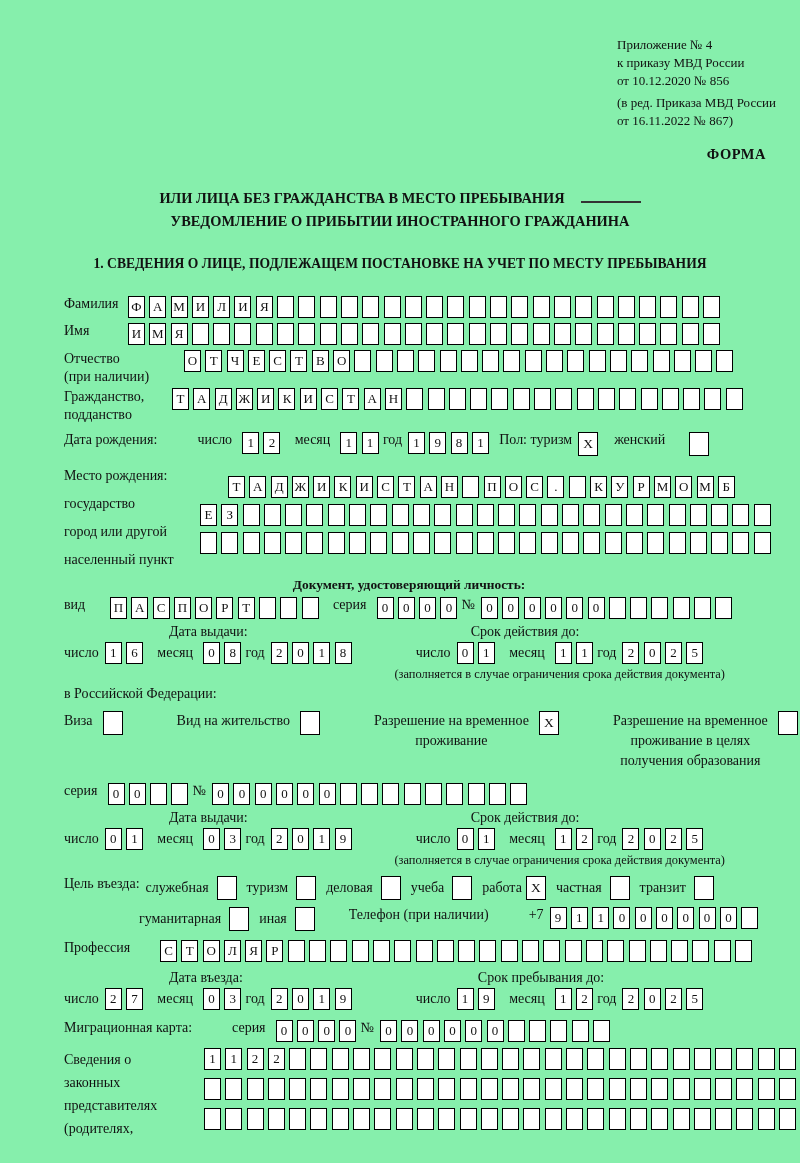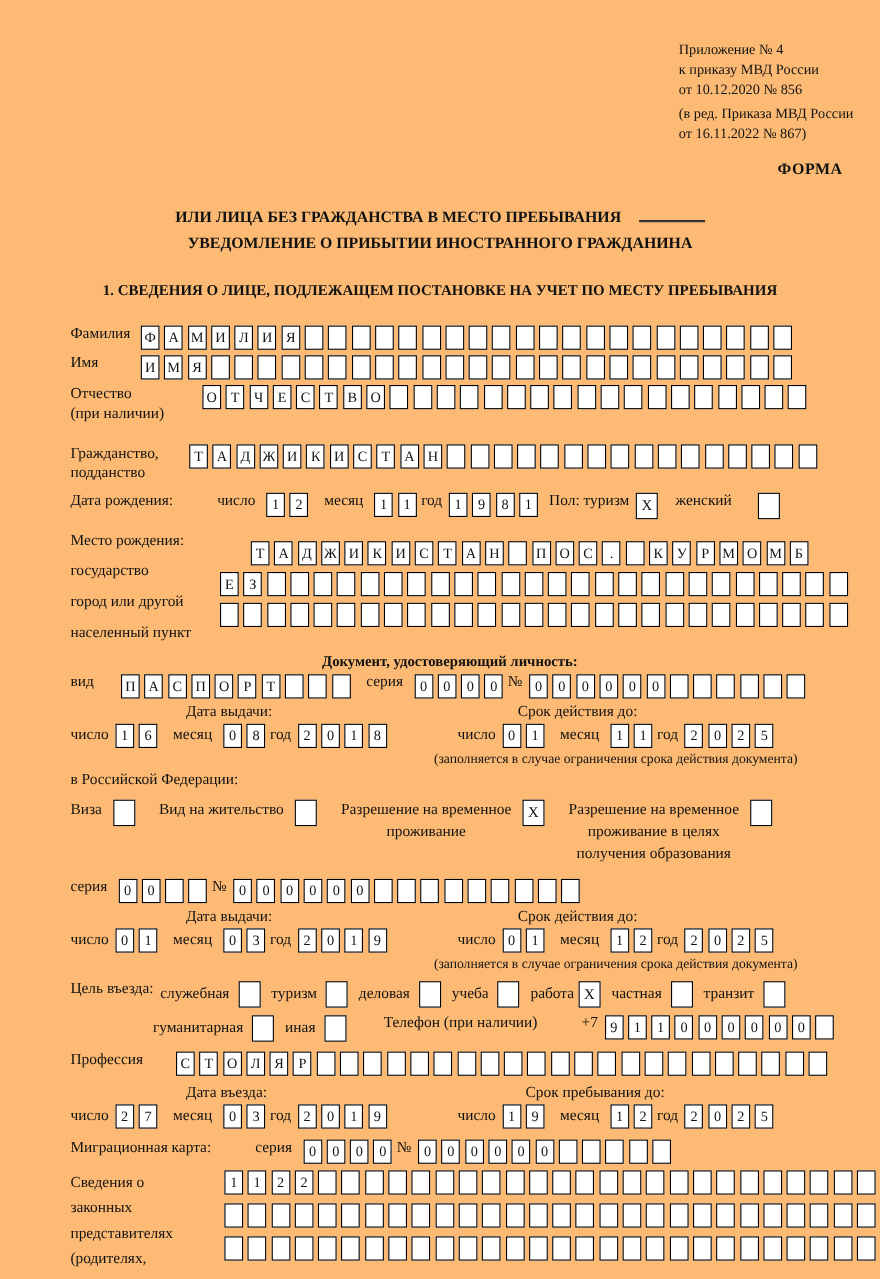--- a/index.html
+++ b/index.html
@@ -1,16 +1,16 @@
 <!DOCTYPE html>
 <html><head>
 <meta charset="utf-8">
 <style>
   html,body{margin:0;padding:0;background:#fff;}
-  .page{position:relative;width:800px;height:1163px;background:#fdba74;color:#111;
+  .page{position:relative;width:800px;height:1163px;background:#86efac;color:#111;
         font-family:"Liberation Serif","DejaVu Serif",serif;font-size:14px;overflow:hidden;}
   .appendix{margin:36px 0 0 617px;font-size:13px;line-height:18px;}
   .appendix .gap{height:4px;}
   .forma{margin-top:16px;text-align:right;padding-right:34px;font-weight:bold;font-size:14.5px;letter-spacing:.5px;}
   .title{margin-top:24px;text-align:center;font-weight:bold;font-size:14.4px;line-height:23px;}
   .blank-line{display:inline-block;width:60px;border-bottom:2px solid #333;margin-left:16px;vertical-align:baseline;height:12px;}
   .sec-heading{margin-top:23px;text-align:center;font-weight:bold;font-size:13.6px;}
   .formbody{margin:24px 0 0 64px;}
   .frow{display:flex;align-items:flex-start;margin-bottom:5px;white-space:nowrap;}
   .frow-top{display:flex;align-items:flex-start;margin-bottom:5px;white-space:nowrap;}
@@ -25,21 +25,21 @@
   .sp16{display:inline-block;width:16px;} .sp24{display:inline-block;width:24px;}
   .sp40{display:inline-block;width:40px;} .sp60{display:inline-block;width:60px;}
   .two-col{display:flex;align-items:center;}
   .left-lines{flex:0 0 136px;line-height:28px;}
   .right-rows .cells{display:block;margin-bottom:6px;}
   .doc-heading{text-align:center;font-weight:bold;font-size:13.4px;margin:3px 46px 4px 0;}
   .date-labels{display:flex;font-size:14px;margin-top:3px;}
   .date-row{display:flex;align-items:center;margin-top:2px;white-space:nowrap;}
   .note-right{text-align:right;padding-right:75px;font-size:12.4px;margin-top:3px;}
   .para{line-height:23px;margin-top:6px;}
-  .opts{display:flex;align-items:flex-start;margin-top:6px;}
+  .opts{display:flex;align-items:flex-start;margin-top:6px;gap:32px;}
   .opt{display:flex;align-items:flex-start;margin-right:22px;}
   .opt .txt{text-align:center;line-height:20px;margin-right:10px;}
   .purpose{display:flex;align-items:center;margin-right:10px;}
   .purpose .cbx{margin-left:8px;}
   .rep{display:flex;align-items:flex-start;margin-top:6px;}
   .rep-labels{flex:0 0 140px;line-height:23px;}
   .rep-rows .cells{display:block;margin-bottom:8px;}
 </style>
 </head>
 <body>
@@ -68,21 +68,21 @@
     <div class="frow">
       <span class="lbl" style="width:64px">Фамилия</span>
       <span class="cells"><span class="cell">Ф</span><span class="cell">А</span><span class="cell">М</span><span class="cell">И</span><span class="cell">Л</span><span class="cell">И</span><span class="cell">Я</span><span class="cell"></span><span class="cell"></span><span class="cell"></span><span class="cell"></span><span class="cell"></span><span class="cell"></span><span class="cell"></span><span class="cell"></span><span class="cell"></span><span class="cell"></span><span class="cell"></span><span class="cell"></span><span class="cell"></span><span class="cell"></span><span class="cell"></span><span class="cell"></span><span class="cell"></span><span class="cell"></span><span class="cell"></span><span class="cell"></span><span class="cell"></span></span>
     </div>
 
     <div class="frow">
       <span class="lbl" style="width:64px">Имя</span>
       <span class="cells"><span class="cell">И</span><span class="cell">М</span><span class="cell">Я</span><span class="cell"></span><span class="cell"></span><span class="cell"></span><span class="cell"></span><span class="cell"></span><span class="cell"></span><span class="cell"></span><span class="cell"></span><span class="cell"></span><span class="cell"></span><span class="cell"></span><span class="cell"></span><span class="cell"></span><span class="cell"></span><span class="cell"></span><span class="cell"></span><span class="cell"></span><span class="cell"></span><span class="cell"></span><span class="cell"></span><span class="cell"></span><span class="cell"></span><span class="cell"></span><span class="cell"></span><span class="cell"></span></span>
     </div>
 
-    <div class="frow-top" style="margin-bottom:18px">
+    <div class="frow-top" style="margin-bottom:2px">
       <span class="lbl lbl2" style="width:120px">
         <span>Отчество</span><br>
         <span>(при наличии)</span>
       </span>
       <span class="cells"><span class="cell">О</span><span class="cell">Т</span><span class="cell">Ч</span><span class="cell">Е</span><span class="cell">С</span><span class="cell">Т</span><span class="cell">В</span><span class="cell">О</span><span class="cell"></span><span class="cell"></span><span class="cell"></span><span class="cell"></span><span class="cell"></span><span class="cell"></span><span class="cell"></span><span class="cell"></span><span class="cell"></span><span class="cell"></span><span class="cell"></span><span class="cell"></span><span class="cell"></span><span class="cell"></span><span class="cell"></span><span class="cell"></span><span class="cell"></span><span class="cell"></span></span>
     </div>
 
     <div class="frow-top" style="margin-bottom:4px">
       <span class="lbl lbl2" style="width:108px">
         <span>Гражданство,</span><br>

